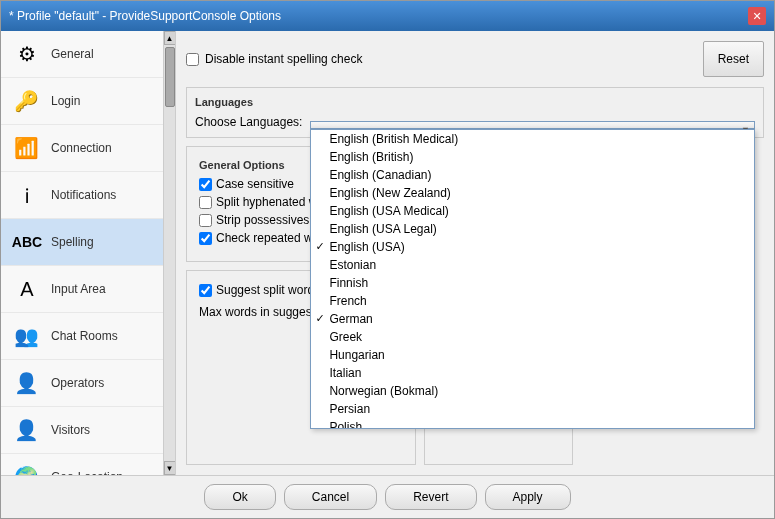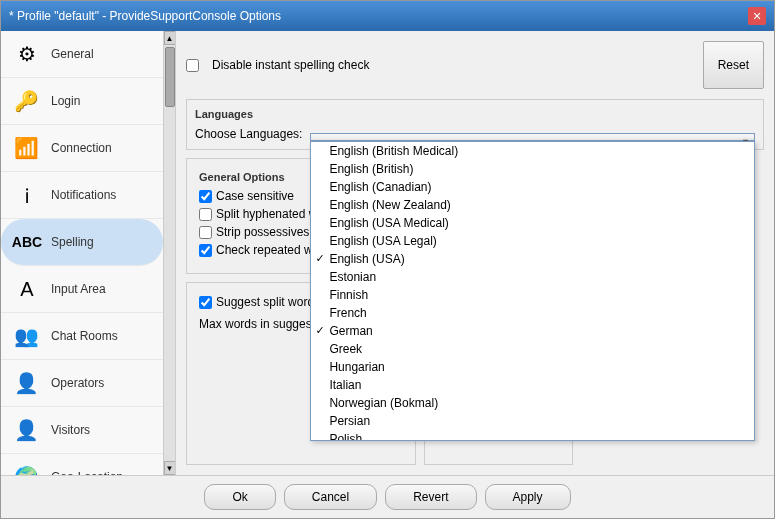--- a/index.html
+++ b/index.html
@@ -70,21 +70,20 @@
       display: flex;
       align-items: center;
       padding: 7px 10px;
       cursor: pointer;
       border-bottom: 1px solid #e8e8e8;
       gap: 8px;
     }
 
     .sidebar-item.active {
       background: #cce0f5;
-      border-radius: 23px;
     }
 
     .sidebar-icon {
       width: 32px;
       height: 32px;
       display: flex;
       align-items: center;
       justify-content: center;
       font-size: 18px;
     }
@@ -136,33 +135,33 @@
     .top-bar {
       display: flex;
       justify-content: space-between;
       align-items: center;
       margin-bottom: 10px;
     }
 
     .checkbox-label {
       display: flex;
       align-items: center;
-      gap: 13px;
+      gap: 6px;
       cursor: pointer;
     }
 
     .checkbox-label input[type="checkbox"] {
       width: 13px;
       height: 13px;
     }
 
     .reset-btn {
       background: linear-gradient(to bottom, #f8f8f8, #e0e0e0);
       border: 1px solid #aaa;
-      padding: 16px 14px;
+      padding: 10px 14px;
       cursor: pointer;
       border-radius: 2px;
       font-size: 12px;
     }
 
     
     .languages-section {
       border: 1px solid #ccc;
       padding: 8px;
       margin-bottom: 8px;

